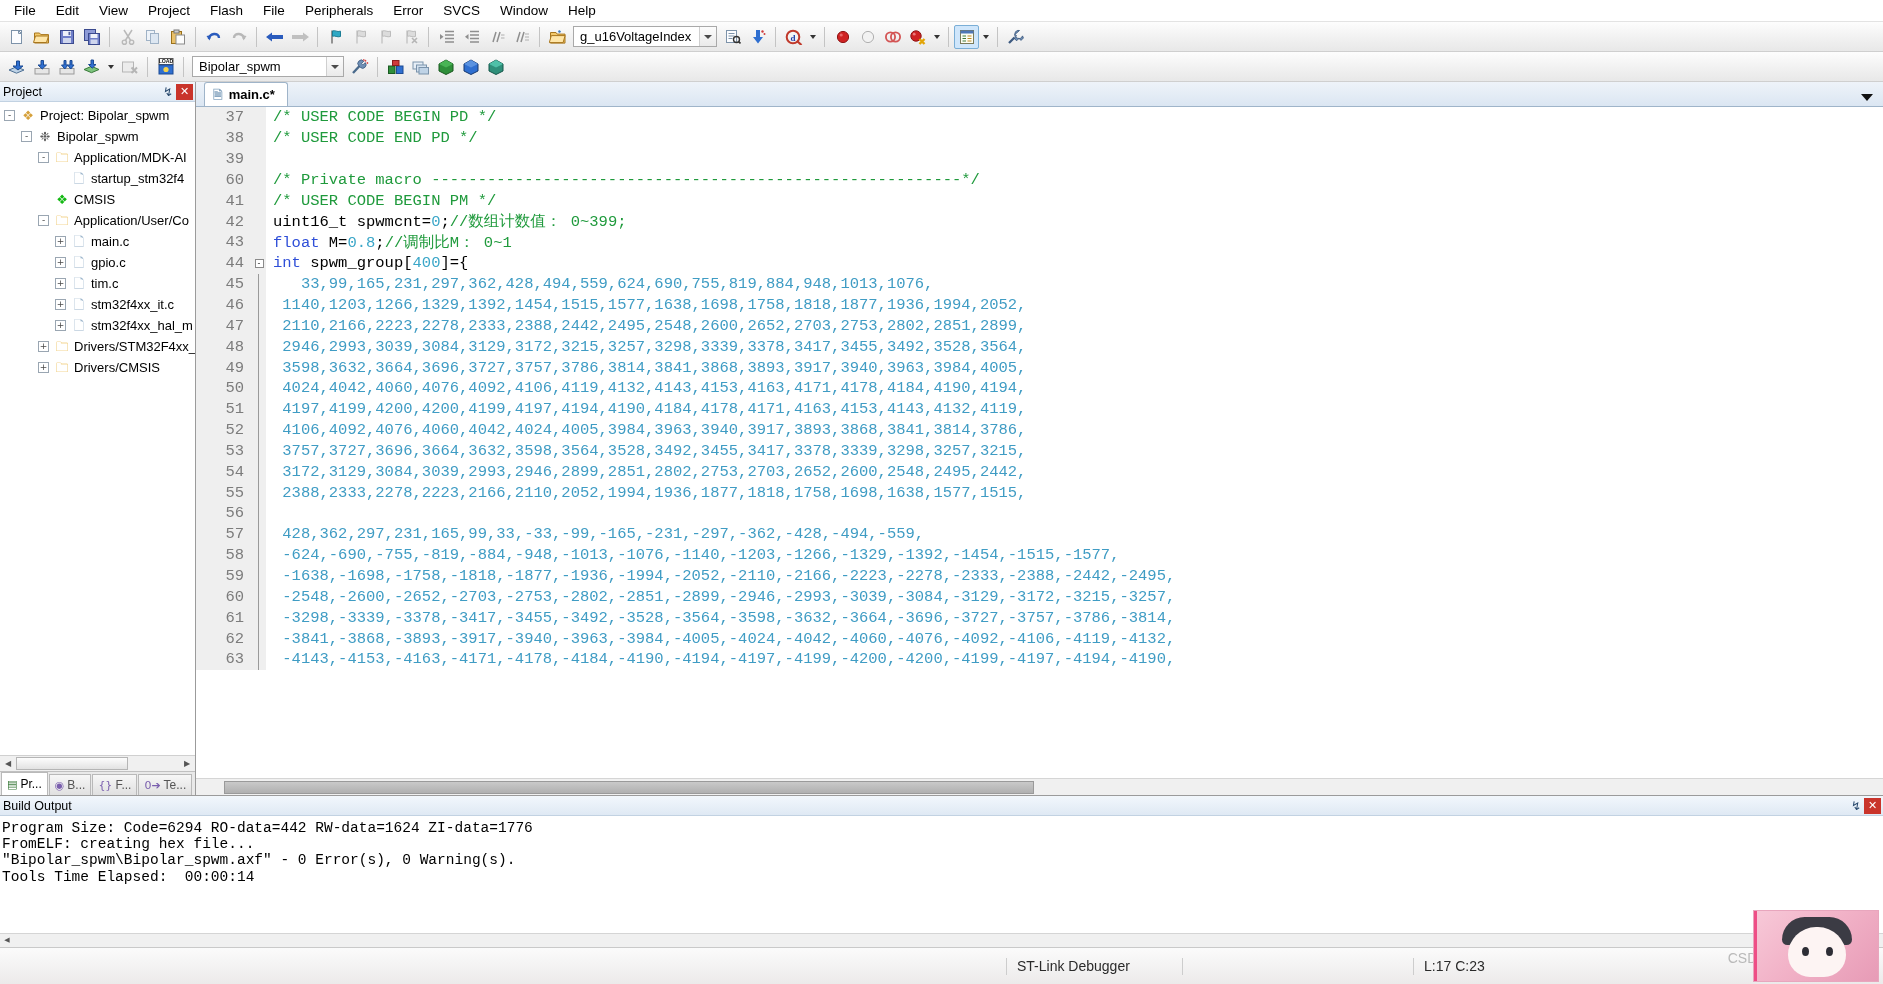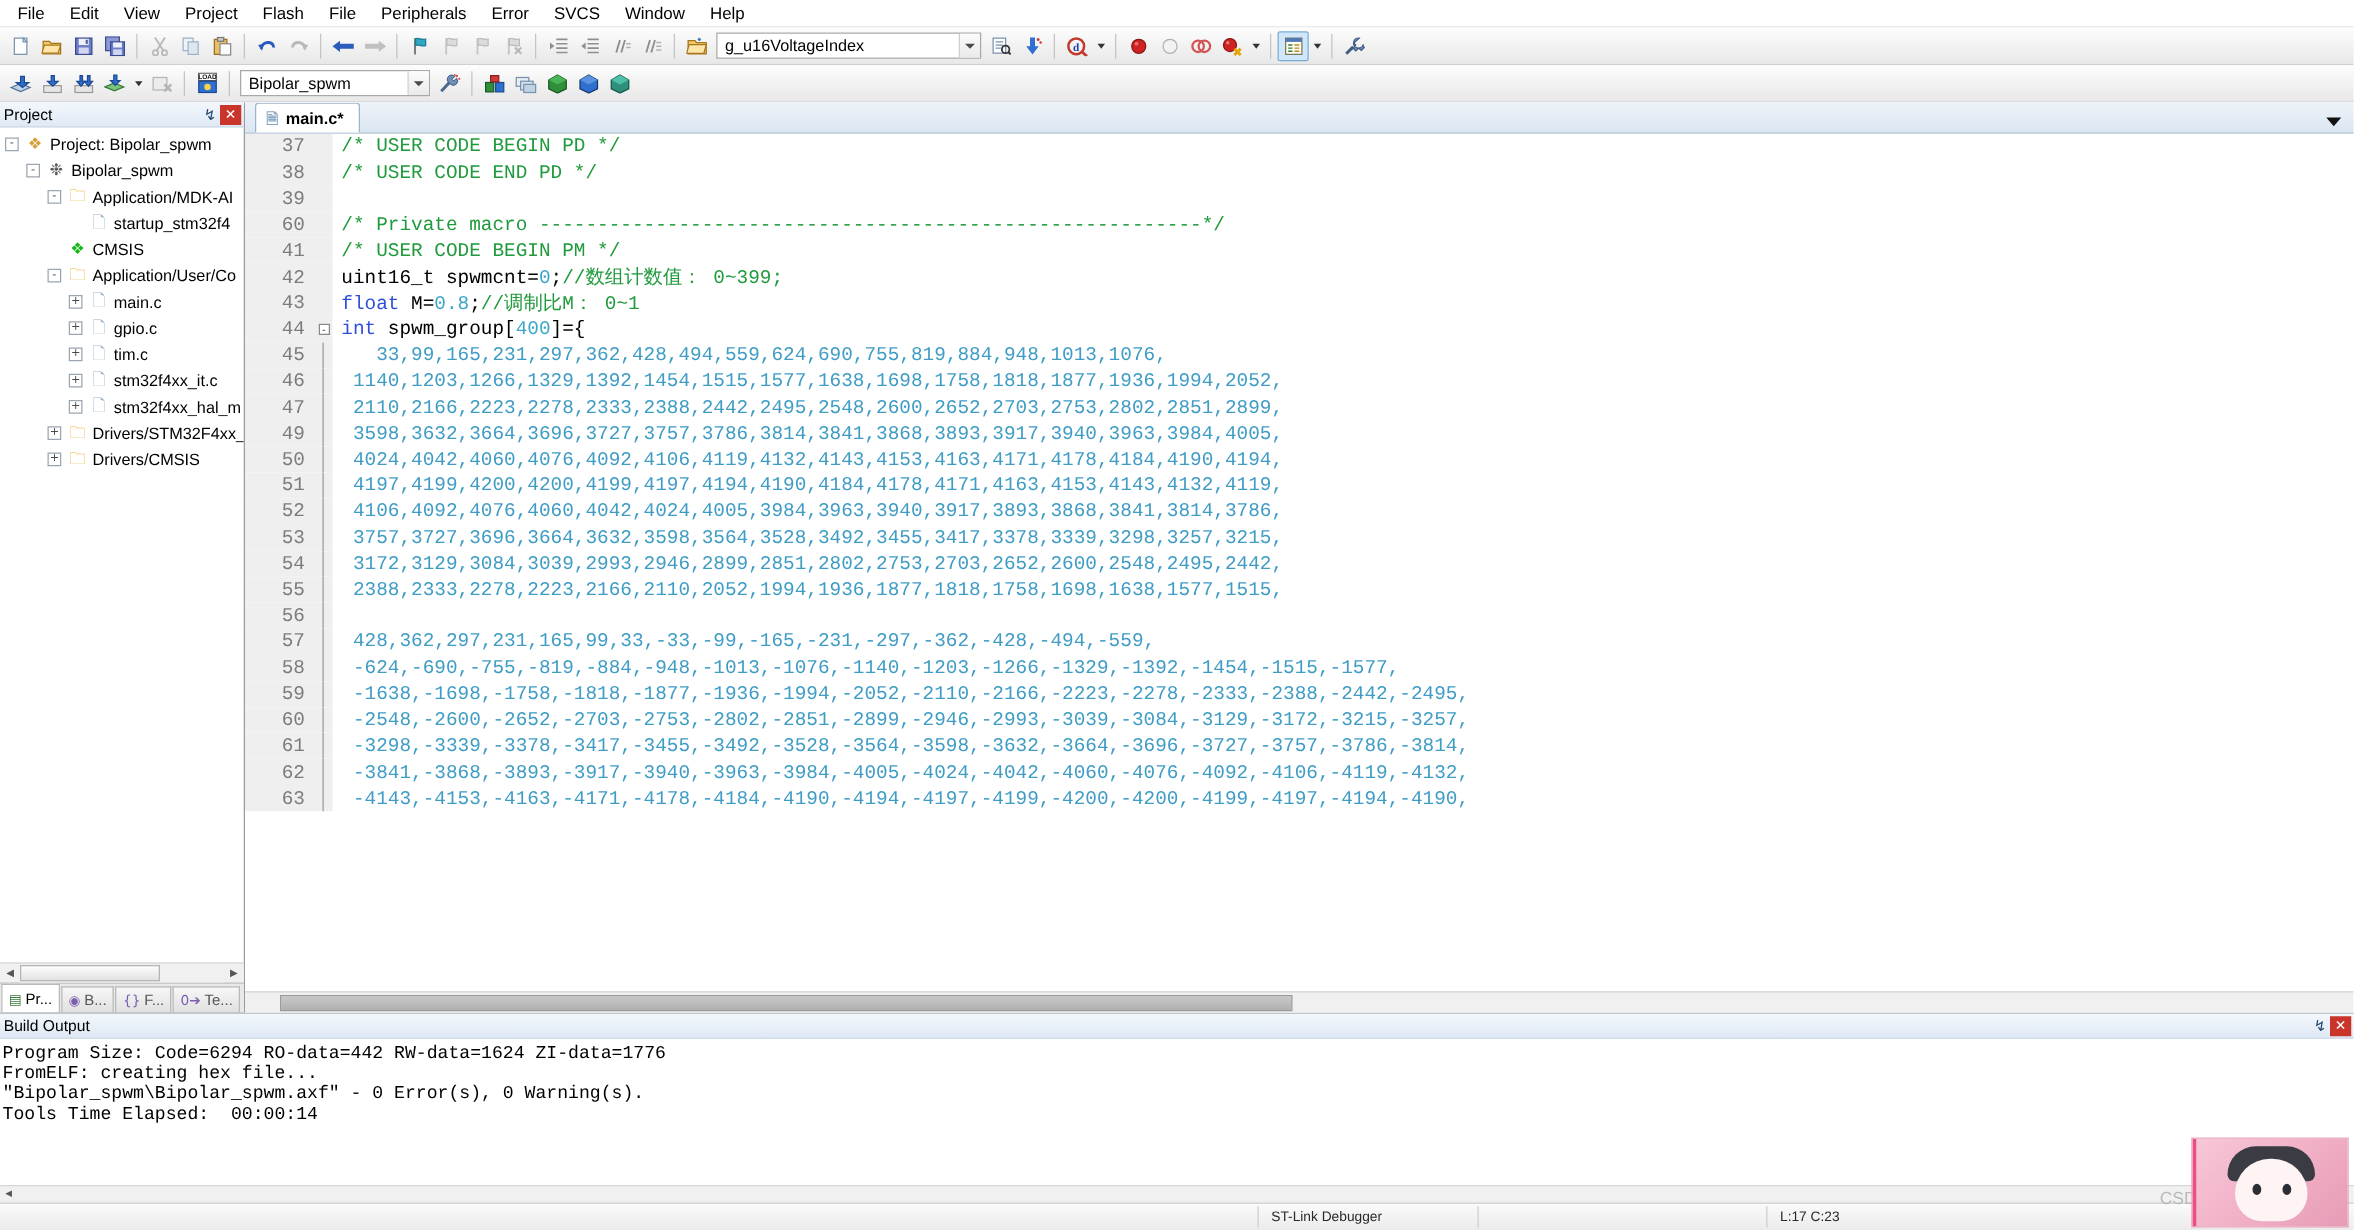--- a/index.html
+++ b/index.html
@@ -64,21 +64,21 @@
     padding: 0 6px; font-size: 13px; white-space: nowrap;
     overflow: hidden; line-height: 19px; flex: 1;
   }
   .combo .cbtn {
     width: 17px; height: 19px; flex: none;
     background: linear-gradient(to bottom,#fcfcfc,#eaeaea);
     border-left: 1px solid #cfcfcf;
     display: flex; align-items: center; justify-content: center;
   }
   .combo .cbtn:after { content:""; border-left:4px solid transparent; border-right:4px solid transparent; border-top:4px solid #4a4a4a; }
-  #search-combo { width: 212px; }
+  #search-combo { width: 144px; }
   #target-combo { width: 152px; }
 
   
   .main { flex: 1; display: flex; min-height: 0; }
 
   
   .projpane {
     width: 196px; flex: none;
     display: flex; flex-direction: column;
     background: #ffffff;
@@ -226,25 +226,25 @@
     flex: 1; padding: 4px 12px 0 2px; overflow: hidden;
     font-family: "Liberation Mono", "DejaVu Sans Mono", monospace;
     font-size: 14.5px; color: #000; line-height: 16.2px;
   }
   .bline { white-space: pre; }
   .build-hscroll { height: 14px; flex:none; background:#f0f0f0; border-top:1px solid #d5d5d5; display:flex; align-items:center;}
   .build-hscroll .sc-arrow2 { width:14px; height:13px; display:flex; align-items:center; justify-content:center; font-size:7px; color:#555;}
 
   
   .statusbar {
-    height: 22px; flex: none;
+    height: 37px; flex: none;
     background: linear-gradient(to bottom,#fbfbfb,#eceaea);
     border-top: 1px solid #c9c9c9;
     display: flex; align-items: center;
-    font-size: 11px; color: #2a2a2a;
+    font-size: 14px; color: #2a2a2a;
     position: relative;
   }
   .st-cell { padding: 0 10px; height: 100%; display: flex; align-items: center; }
   .st-div { width: 1px; height: 17px; background: #cdcdcd; }
 
   
   .watermark {
     position: absolute; right: 8px; bottom: 18px;
     font-size: 14px; color: #b9b9b9;
     font-family: "Liberation Sans", sans-serif;
@@ -702,20 +702,21 @@
             <div class="crow"><div class="gutter">38</div><div class="foldcol"></div><div class="ctext"><span class="c-comment">/* USER CODE END PD */</span></div></div>
             <div class="crow"><div class="gutter">39</div><div class="foldcol"></div><div class="ctext"><span class="c-plain"></span></div></div>
             <div class="crow"><div class="gutter">60</div><div class="foldcol"></div><div class="ctext"><span class="c-comment">/* Private macro ---------------------------------------------------------*/</span></div></div>
             <div class="crow"><div class="gutter">41</div><div class="foldcol"></div><div class="ctext"><span class="c-comment">/* USER CODE BEGIN PM */</span></div></div>
             <div class="crow"><div class="gutter">42</div><div class="foldcol"></div><div class="ctext"><span class="c-plain">uint16_t spwmcnt=</span><span class="c-num">0</span><span class="c-plain">;</span><span class="c-comment">//数组计数值： 0~399;</span></div></div>
             <div class="crow"><div class="gutter">43</div><div class="foldcol"></div><div class="ctext"><span class="c-kw">float</span><span class="c-plain"> M=</span><span class="c-num">0.8</span><span class="c-plain">;</span><span class="c-comment">//调制比M： 0~1</span></div></div>
             <div class="crow"><div class="gutter">44</div><div class="foldcol"><div class="fold-box">-</div></div><div class="ctext"><span class="c-kw">int</span><span class="c-plain"> spwm_group[</span><span class="c-num">400</span><span class="c-plain">]={</span></div></div>
             <div class="crow"><div class="gutter">45</div><div class="foldcol"><div class="fold-line"></div></div><div class="ctext"><span class="c-data">   33,99,165,231,297,362,428,494,559,624,690,755,819,884,948,1013,1076,</span></div></div>
             <div class="crow"><div class="gutter">46</div><div class="foldcol"><div class="fold-line"></div></div><div class="ctext"><span class="c-data"> 1140,1203,1266,1329,1392,1454,1515,1577,1638,1698,1758,1818,1877,1936,1994,2052,</span></div></div>
             <div class="crow"><div class="gutter">47</div><div class="foldcol"><div class="fold-line"></div></div><div class="ctext"><span class="c-data"> 2110,2166,2223,2278,2333,2388,2442,2495,2548,2600,2652,2703,2753,2802,2851,2899,</span></div></div>
+            <div class="crow"><div class="gutter">48</div><div class="foldcol"><div class="fold-line"></div></div><div class="ctext"><span class="c-data"> 2946,2993,3039,3084,3129,3172,3215,3257,3298,3339,3378,3417,3455,3492,3528,3564,</span></div></div>
             <div class="crow"><div class="gutter">49</div><div class="foldcol"><div class="fold-line"></div></div><div class="ctext"><span class="c-data"> 3598,3632,3664,3696,3727,3757,3786,3814,3841,3868,3893,3917,3940,3963,3984,4005,</span></div></div>
             <div class="crow"><div class="gutter">50</div><div class="foldcol"><div class="fold-line"></div></div><div class="ctext"><span class="c-data"> 4024,4042,4060,4076,4092,4106,4119,4132,4143,4153,4163,4171,4178,4184,4190,4194,</span></div></div>
             <div class="crow"><div class="gutter">51</div><div class="foldcol"><div class="fold-line"></div></div><div class="ctext"><span class="c-data"> 4197,4199,4200,4200,4199,4197,4194,4190,4184,4178,4171,4163,4153,4143,4132,4119,</span></div></div>
             <div class="crow"><div class="gutter">52</div><div class="foldcol"><div class="fold-line"></div></div><div class="ctext"><span class="c-data"> 4106,4092,4076,4060,4042,4024,4005,3984,3963,3940,3917,3893,3868,3841,3814,3786,</span></div></div>
             <div class="crow"><div class="gutter">53</div><div class="foldcol"><div class="fold-line"></div></div><div class="ctext"><span class="c-data"> 3757,3727,3696,3664,3632,3598,3564,3528,3492,3455,3417,3378,3339,3298,3257,3215,</span></div></div>
             <div class="crow"><div class="gutter">54</div><div class="foldcol"><div class="fold-line"></div></div><div class="ctext"><span class="c-data"> 3172,3129,3084,3039,2993,2946,2899,2851,2802,2753,2703,2652,2600,2548,2495,2442,</span></div></div>
             <div class="crow"><div class="gutter">55</div><div class="foldcol"><div class="fold-line"></div></div><div class="ctext"><span class="c-data"> 2388,2333,2278,2223,2166,2110,2052,1994,1936,1877,1818,1758,1698,1638,1577,1515,</span></div></div>
             <div class="crow"><div class="gutter">56</div><div class="foldcol"><div class="fold-line"></div></div></div>
             <div class="crow"><div class="gutter">57</div><div class="foldcol"><div class="fold-line"></div></div><div class="ctext"><span class="c-data"> 428,362,297,231,165,99,33,-33,-99,-165,-231,-297,-362,-428,-494,-559,</span></div></div>
             <div class="crow"><div class="gutter">58</div><div class="foldcol"><div class="fold-line"></div></div><div class="ctext"><span class="c-data"> -624,-690,-755,-819,-884,-948,-1013,-1076,-1140,-1203,-1266,-1329,-1392,-1454,-1515,-1577,</span></div></div>

